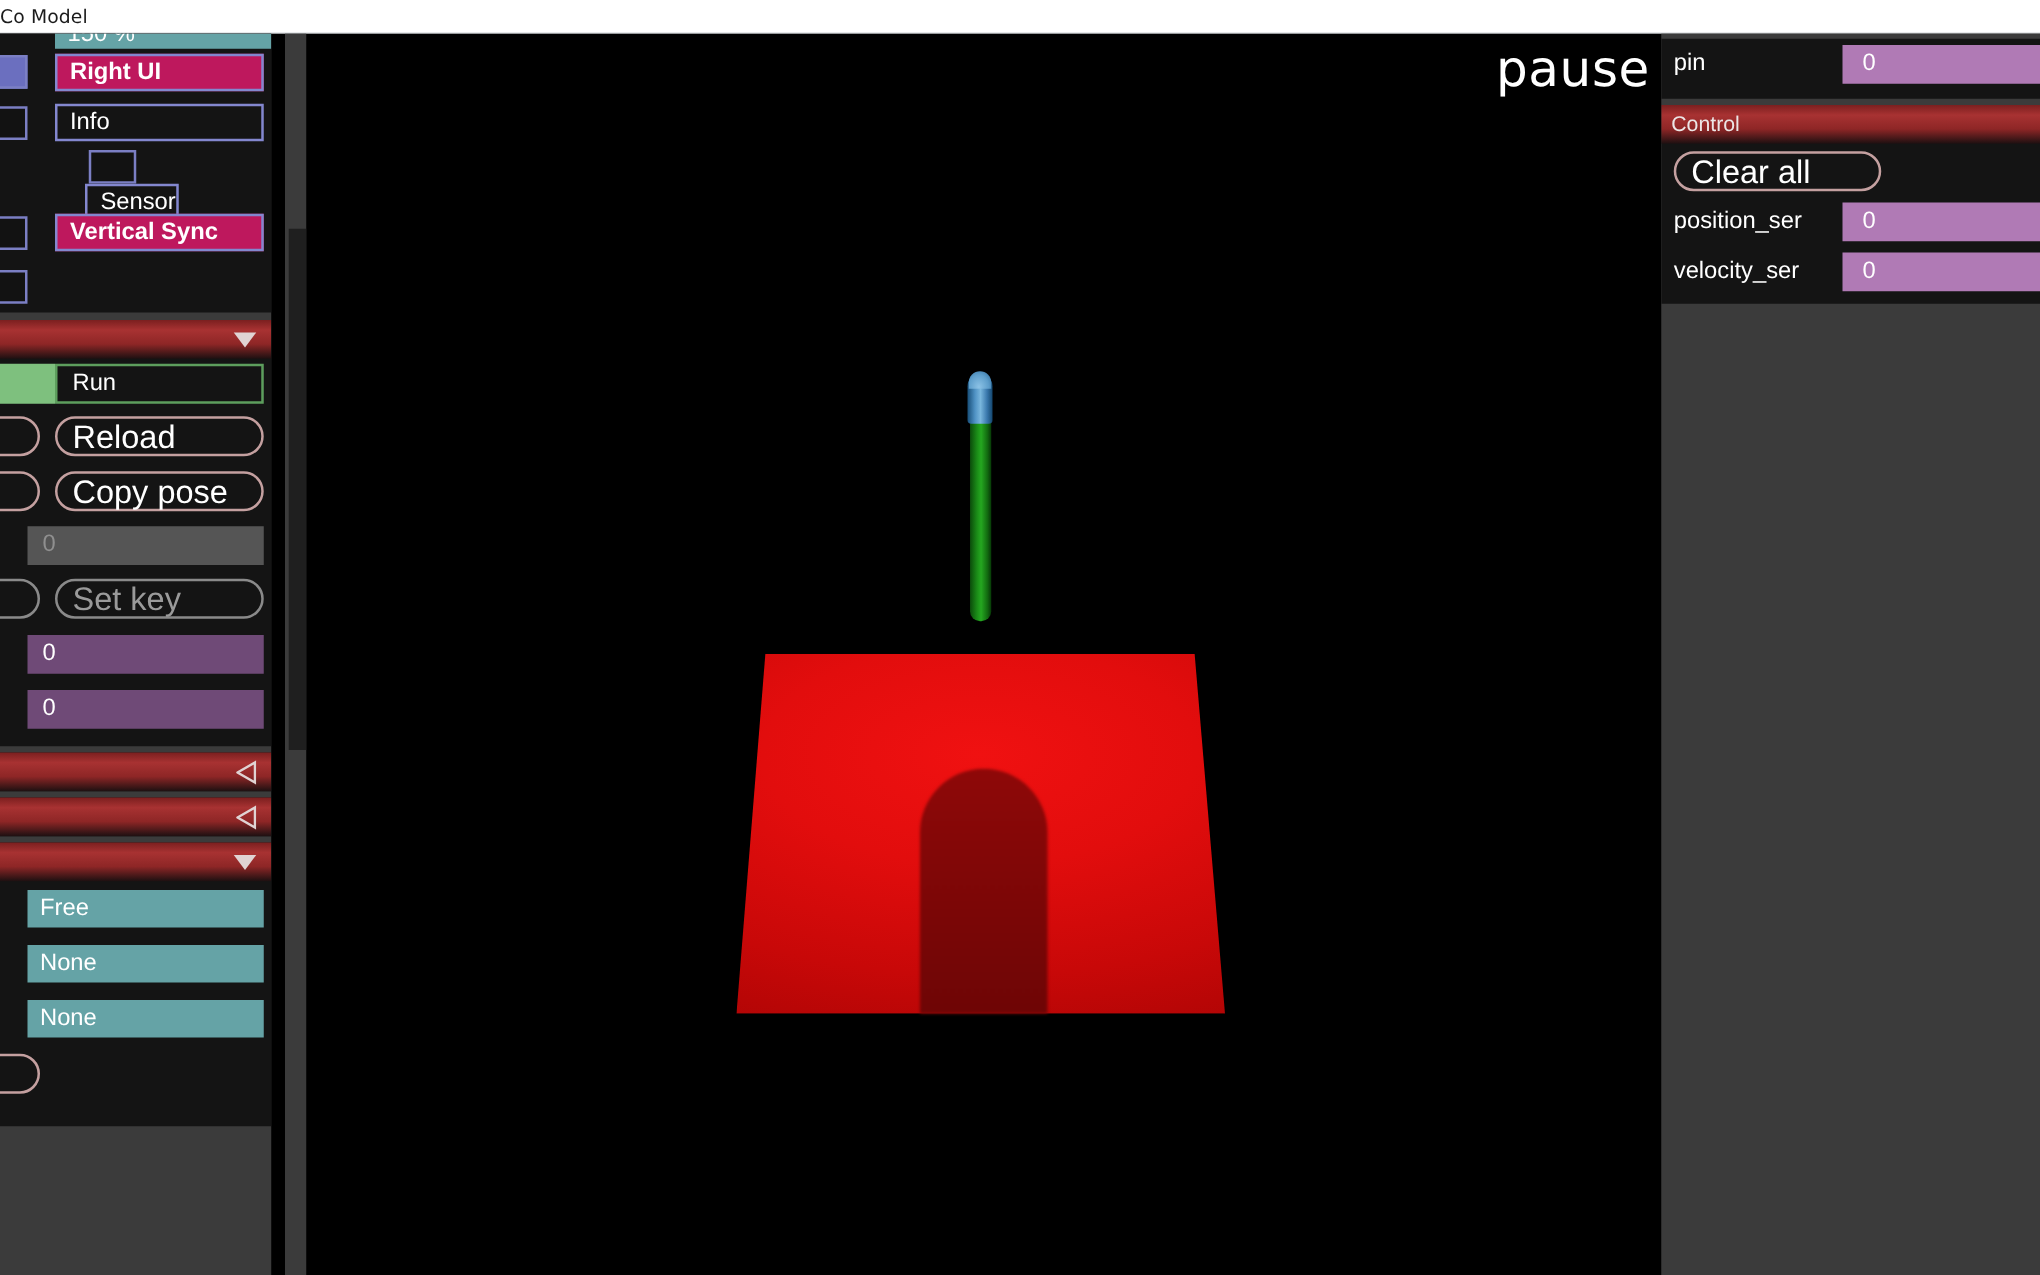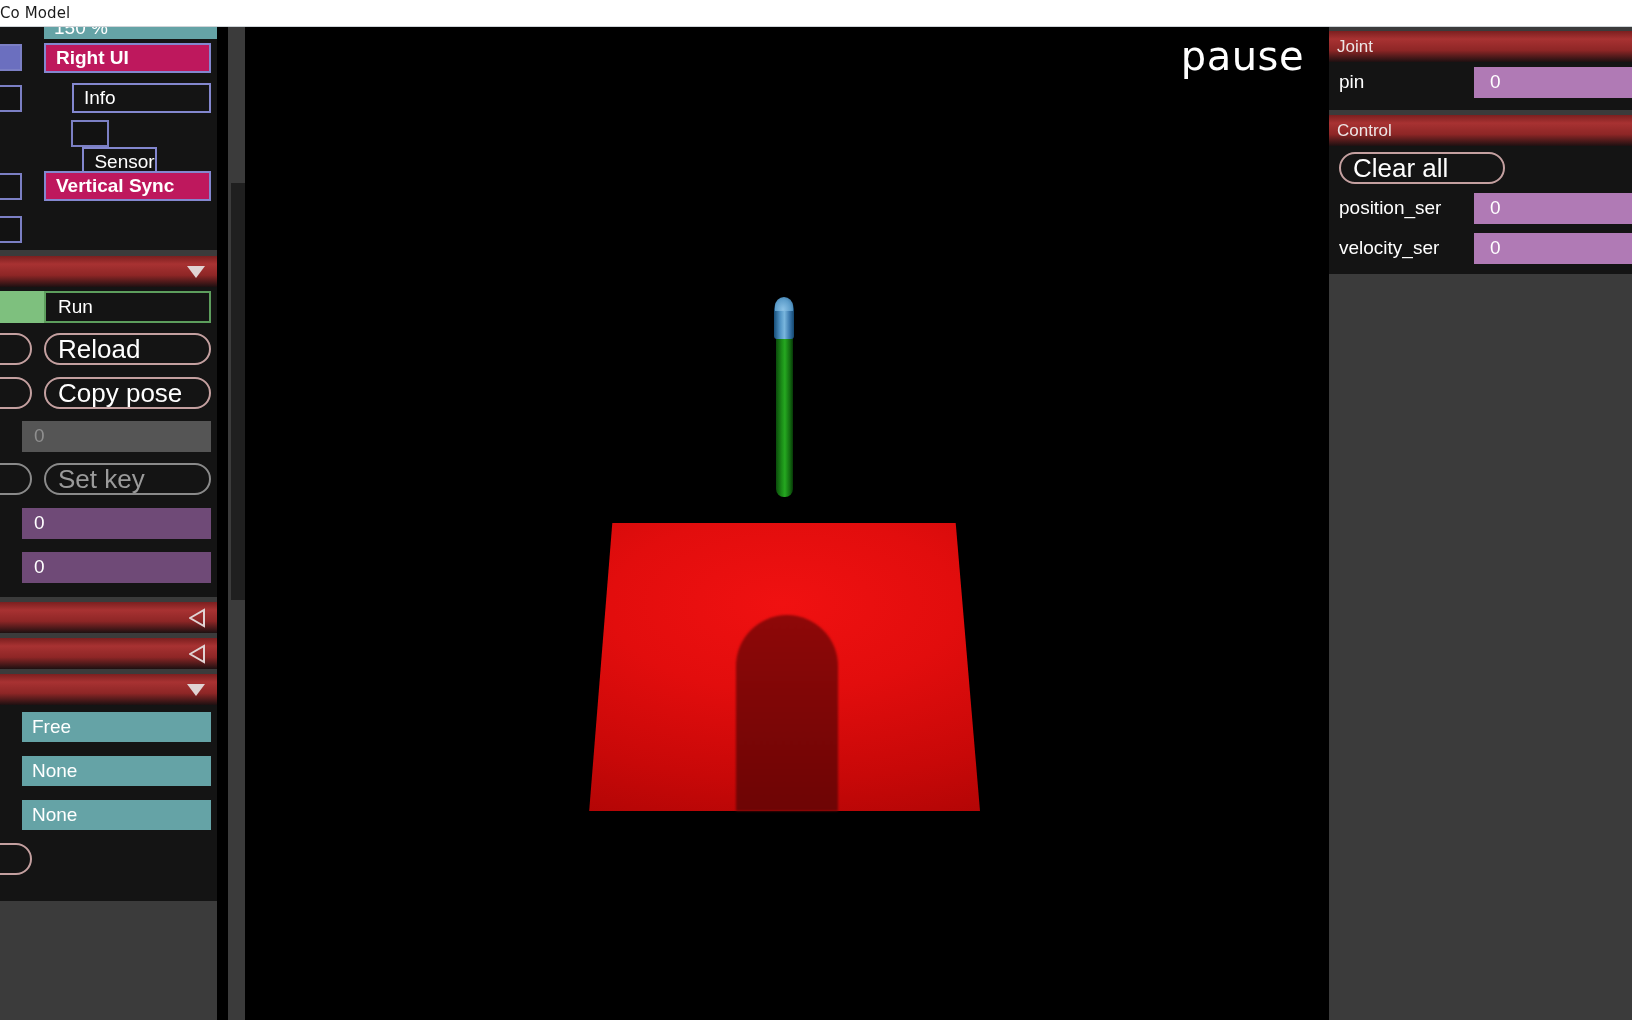--- a/index.html
+++ b/index.html
@@ -26,21 +26,21 @@
   }
 
   
   #viewport {
     position: absolute; left: 0; top: 27px;
     width: 1632px; height: 993px;
     background: #000000;
     overflow: hidden;
   }
   #pause-label {
-    position: absolute; right: 328px; top: 6px;
+    position: absolute; right: 312px; top: 6px;
     color: #ffffff; font-size: 40px;
     font-family: "DejaVu Sans", sans-serif;
     letter-spacing: 0.5px;
   }
 
   
   #floor {
     position: absolute;
     left: 588px; top: 496px;
     width: 392px; height: 288px;
@@ -126,21 +126,21 @@
   }
   .chk.on { background: #6b6fbf; }
 
   .btn-flat {
     height: 30px;
     display: flex; align-items: center;
     padding-left: 10px;
     color: #ffffff; font-size: 19px;
   }
   .btn-purple { background: #be185d; border: 2px solid #8387cf; font-weight: bold; }
-  .btn-purple-off { background: #141414; border: 2px solid #8387cf; margin-left: 28px; }
+  .btn-purple-off { background: #141414; border: 2px solid #8387cf; }
   .btn-teal { background: #65a3a6; color:#ffffff; }
   .btn-round {
     height: 32px; border-radius: 17px;
     border: 2px solid #c4a0a0;
     background: #141414;
     display: flex; align-items: center;
     padding-left: 12px;
     color: #ffffff; font-size: 26px;
   }
   .btn-round.dim { border-color: #8a8a8a; color: #9a9a9a; }
@@ -432,23 +432,20 @@
     <div style="height:20px;"></div>
   </div>
 </div>
 
 <div id="left-scroll-track"></div>
 <div id="left-scroll-thumb"></div>
 
 <div id="right-panel" class="ui-panel">
 
   <div class="sec" style="margin-top:4px;">
-    <div class="sec-header">
-      <span class="sec-title">Joint</span>
-    </div>
     <div class="rp-row">
       <span class="rp-name">pin</span>
       <div class="rp-slider">
         <span>0</span>
       </div>
     </div>
     <div style="height:8px;"></div>
   </div>
 
   <div class="sec">

